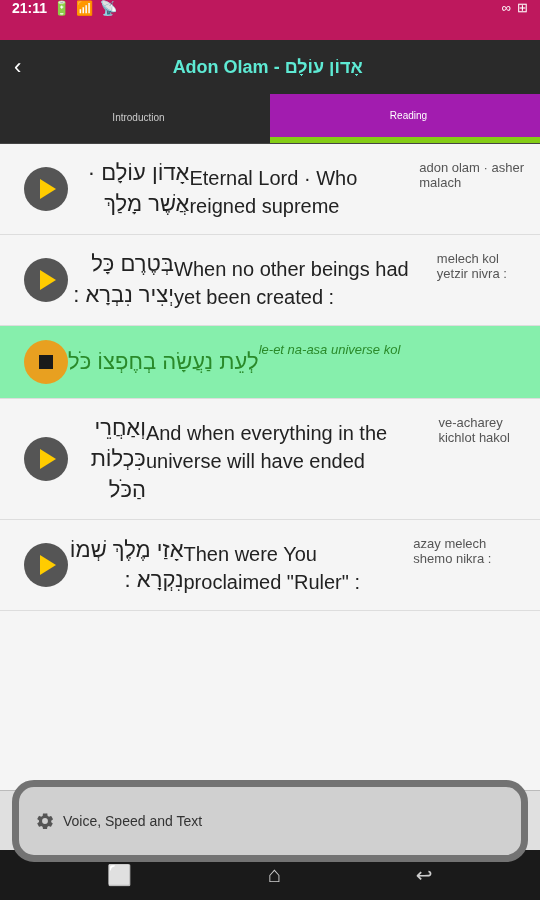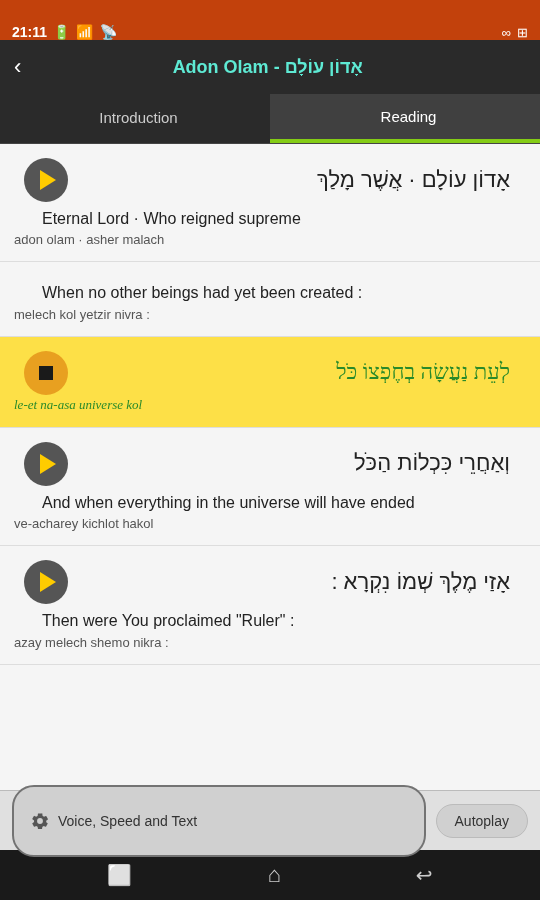--- a/index.html
+++ b/index.html
@@ -8,23 +8,23 @@
       height: 900px;
       background: #1a1a1a;
       font-family: Arial, sans-serif;
       overflow: hidden;
       color: #fff;
     }
 
     
     .status-bar {
       height: 40px;
-      background: #c2410c;
-      display: flex;
-      align-items: flex-end;
+      background: #be185d;
+      display: flex;
+      align-items: flex-start;
       justify-content: space-between;
       padding: 0 12px;
     }
     .status-left {
       display: flex;
       align-items: center;
       gap: 6px;
       font-size: 14px;
       font-weight: bold;
       color: #fff;
@@ -63,49 +63,48 @@
       display: flex;
       height: 50px;
       background: #2a2a2a;
       border-bottom: 1px solid #444;
     }
     .tab {
       flex: 1;
       display: flex;
       align-items: center;
       justify-content: center;
-      font-size: 15px;
+      font-size: 10px;
       color: #ccc;
       cursor: pointer;
       border-bottom: 3px solid transparent;
       padding-left: 7px;
     }
     .tab.active {
       color: #fff;
-      background: #404040;
-      border-bottom: 4px solid #84cc16;
+      background: #a21caf;
+      border-bottom: 6px solid #84cc16;
     }
 
     
     .content {
       background: #f5f5f5;
       height: calc(900px - 40px - 54px - 50px - 60px - 50px);
       overflow-y: auto;
     }
 
     .verse-block {
       background: #f5f5f5;
       border-bottom: 1px solid #ddd;
-      padding: 14px 30px 14px 14px;
-      display: flex;
-      flex-direction: column;
+      padding: 14px 14px 14px 14px;
+      display: flex;
+      flex-direction: row;
     }
     .verse-block.playing {
-      background: #fde047;
-      font-family: Liberation Serif, serif;
+      background: #86efac;
     }
 
     .verse-row {
       display: flex;
       align-items: center;
       justify-content: space-between;
     }
 
     .hebrew-text {
       font-size: 22px;
@@ -142,25 +141,24 @@
       border-left: 16px solid #ffcc00;
       margin-left: 3px;
     }
     .stop-icon {
       width: 14px;
       height: 14px;
       background: #1a1a1a;
     }
 
     .translation {
-      font-size: 16px;
+      font-size: 20px;
       color: #222;
       margin-top: 6px;
       line-height: 1.4;
-      margin-left: 28px;
     }
     .translation.playing {
       color: #2a8a2a;
     }
     .transliteration {
       font-size: 13px;
       color: #555;
       margin-top: 2px;
     }
     .transliteration.playing {
@@ -176,21 +174,21 @@
       align-items: center;
       padding: 0 12px;
       gap: 10px;
       border-top: 1px solid #bbb;
     }
     .settings-btn {
       display: flex;
       align-items: center;
       gap: 8px;
       background: #d0d0d0;
-      border: 2px solid #737373;
+      border: 7px solid #737373;
       border-radius: 22px;
       padding: 24px 16px;
       cursor: pointer;
       color: #333;
       font-size: 14px;
       flex: 1;
     }
     .gear-icon-svg {
       width: 20px;
       height: 20px;
@@ -249,20 +247,26 @@
       <div class="play-btn">
         <div class="play-icon"></div>
       </div>
       <span class="hebrew-text">אָדוֹן עוֹלָם · אֲשֶׁר מָלַךְ</span>
     </div>
     <span class="translation">Eternal Lord · Who reigned supreme</span>
     <span class="transliteration">adon olam · asher malach</span>
   </div>
 
   <div class="verse-block">
+    <div class="verse-row">
+      <div class="play-btn">
+        <div class="play-icon"></div>
+      </div>
+      <span class="hebrew-text">בְּטֶרֶם כָּל יְצִיר נִבְרָא :</span>
+    </div>
     <span class="translation">When no other beings had yet been created :</span>
     <span class="transliteration">melech kol yetzir nivra :</span>
   </div>
 
   <div class="verse-block playing">
     <div class="verse-row">
       <div class="play-btn playing-btn">
         <div class="stop-icon"></div>
       </div>
       <span class="hebrew-text playing">לְעֵת נַעֲשָׂה בְחֶפְצוֹ כֹּל</span>
@@ -294,22 +298,19 @@
 
 </div>
 
 <div class="bottom-toolbar">
   <div class="settings-btn">
     <svg class="gear-icon-svg" viewBox="0 0 24 24" fill="#555">
       <path d="M12 15.5a3.5 3.5 0 1 1 0-7 3.5 3.5 0 0 1 0 7zm7.43-2.09c.04-.3.07-.61.07-.91 0-.3-.03-.61-.07-.91l1.96-1.53c.18-.14.23-.39.12-.59l-1.86-3.22a.49.49 0 0 0-.6-.22l-2.32.93c-.48-.37-1-.68-1.58-.91l-.35-2.47A.49.49 0 0 0 14 3h-4c-.25 0-.46.18-.49.42l-.35 2.47c-.58.23-1.1.54-1.58.91L5.26 5.87a.49.49 0 0 0-.6.22L2.8 9.31c-.11.2-.06.45.12.59l1.96 1.53c-.04.3-.07.61-.07.91 0 .3.03.61.07.91l-1.96 1.53c-.18.14-.23.39-.12.59l1.86 3.22c.12.22.37.29.6.22l2.32-.93c.48.37 1 .68 1.58.91l.35 2.47c.03.24.24.42.49.42h4c.25 0 .46-.18.49-.42l.35-2.47c.58-.23 1.1-.54 1.58-.91l2.32.93c.23.09.48 0 .6-.22l1.86-3.22c.11-.2.06-.45-.12-.59l-1.96-1.53z"></path>
     </svg>
     <span>Voice, Speed and Text</span>
   </div>
-  <div class="autoplay-btn">
-    <span>Autoplay</span>
-  </div>
 </div>
 
 <div class="nav-bar">
   <span style="color:#ccc;font-size:20px;">⬜</span>
   <span style="color:#ccc;font-size:22px;">⌂</span>
   <span style="color:#ccc;font-size:20px;">↩</span>
 </div>
 
 </body></html>

